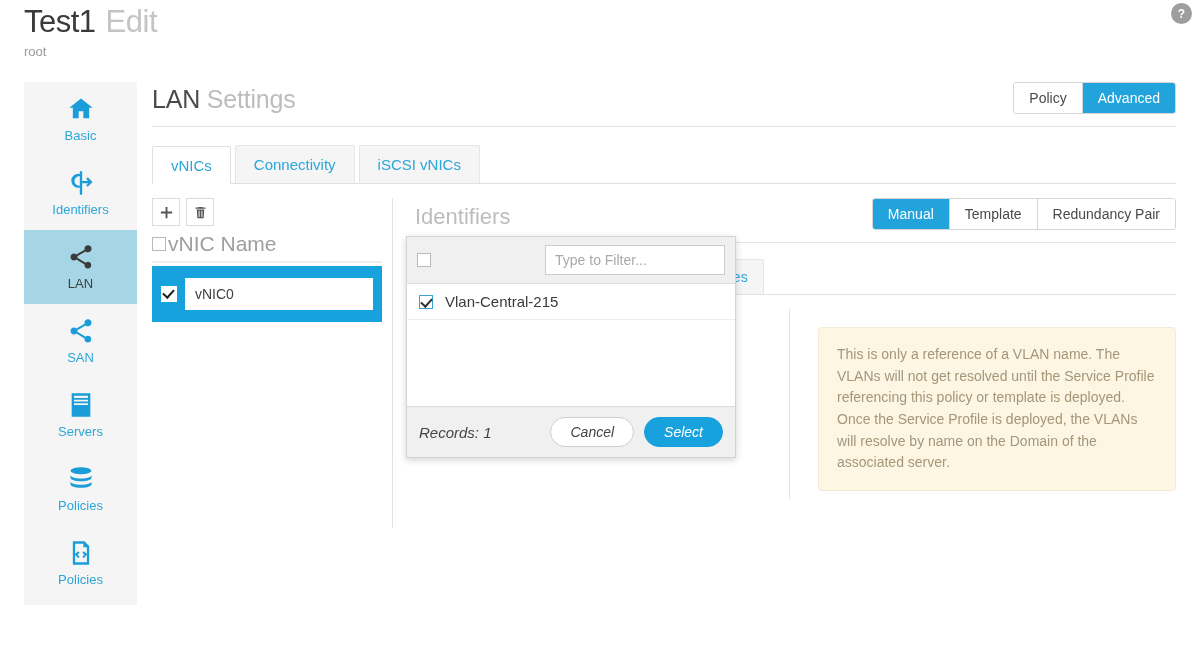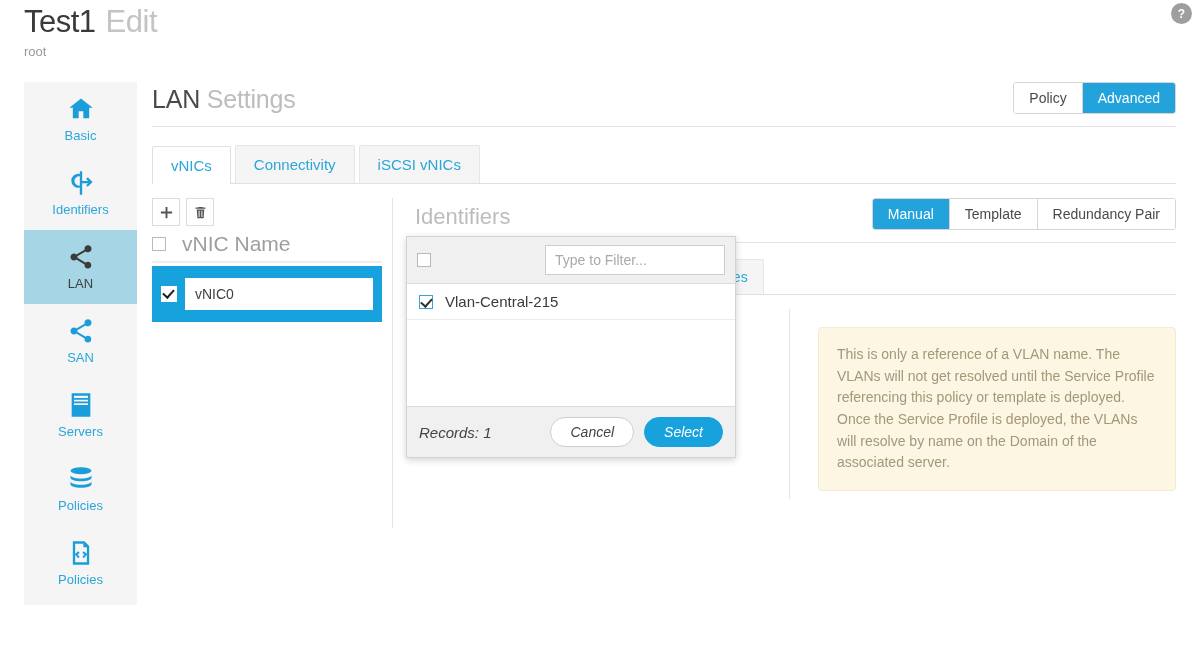--- a/index.html
+++ b/index.html
@@ -86,21 +86,21 @@
   }
   .icon-btn svg { width: 15px; height: 15px; fill: #555; }
   .toolbar-row { display: flex; align-items: center; gap: 6px; }
 
   .txt-btn {
     height: 28px; border: 1px solid #dcdcdc; background: #fff;
     display: inline-flex; align-items: center; gap: 3px;
     padding: 0 8px; font-size: 14px; color: #8d8d8d; cursor: pointer;
   }
 
-  .list-header { display: flex; align-items: center; gap: 16px; margin-top: 6px; }
+  .list-header { display: flex; align-items: center; gap: 2px; margin-top: 6px; }
   .list-header .lh-text { font-size: 21px; color: #9e9e9e; font-weight: 400; }
 
   .cbox {
     width: 14px; height: 14px; border: 1px solid #b9b9b9; background: #fff;
     display: inline-block; position: relative; flex: none;
   }
   .cbox.checked::after {
     content: ""; position: absolute; left: 3px; top: 0px;
     width: 5px; height: 9px; border: solid #2f2f2f; border-width: 0 2px 2px 0;
     transform: rotate(42deg);

